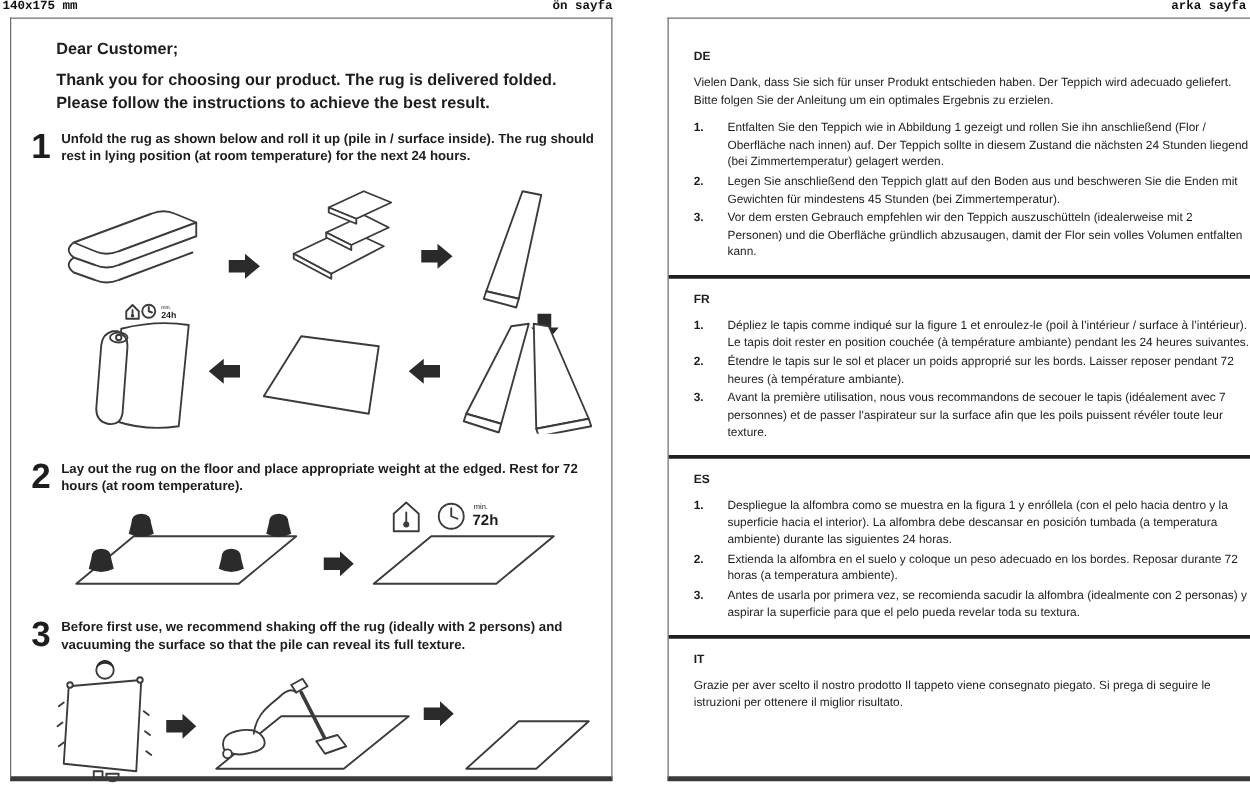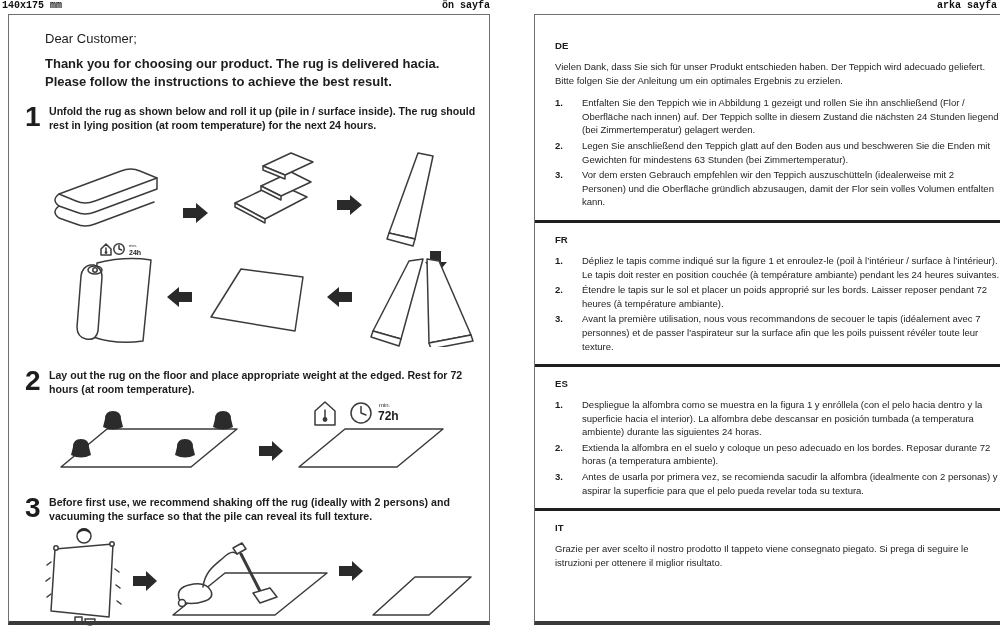--- a/index.html
+++ b/index.html
@@ -15,21 +15,21 @@
   #hdr-back  { left:897px; width:100px; text-align:right; }
 
   .page {
     position:absolute; top:14px; height:611px; background:#fff;
     border:1px solid #6f6f6f; border-bottom:4px solid #3a3a3a;
   }
   .page-front { left:8px;   width:482px; }
   .page-back  { left:534px; width:487px; }
 
   
-  .greeting { position:absolute; left:36px; top:16px; font-size:13px; font-weight:normal; }
+  .greeting { position:absolute; left:36px; top:16px; font-size:13px; font-weight:bold; }
   .intro    { position:absolute; left:36px; top:40px; width:424px; font-size:13px; font-weight:bold; line-height:1.35; }
   .step     { position:absolute; left:16px; display:flex; }
   .step-num { width:22px; font-size:28px; font-weight:bold; line-height:1; flex:none; }
   .step-text{ margin-left:2px; width:438px; font-size:10.6px; font-weight:bold; line-height:1.33; padding-top:1px; }
   #step1 { top:88px; }
   #step2 { top:352px; }
   #step3 { top:479px; }
   .figure { position:absolute; }
   #fig-step1 { left:28px;  top:124px; }
   #fig-step2 { left:42px;  top:384px; }
@@ -48,21 +48,21 @@
 </style>
 </head>
 <body>
 
 <div class="hdr-label" id="hdr-size">140x175 mm</div>
 <div class="hdr-label" id="hdr-front">ön sayfa</div>
 <div class="hdr-label" id="hdr-back">arka sayfa</div>
 
 <div class="page page-front">
   <div class="greeting">Dear Customer;</div>
-  <div class="intro">Thank you for choosing our product. The rug is delivered hacia. Please follow the instructions to achieve the best result.</div>
+  <div class="intro">Thank you for choosing our product. The rug is delivered folded. Please follow the instructions to achieve the best result.</div>
 
   <div class="step" id="step1">
     <div class="step-num">1</div>
     <div class="step-text">Unfold the rug as shown below and roll it up (pile in / surface inside). The rug should rest in lying position (at room temperature) for the next 24 hours.</div>
   </div>
 
   <svg class="figure" id="fig-step1" width="455" height="208" viewBox="0 0 455 208">
     <g fill="#fff" stroke="#3b3b3b" stroke-width="1.5" stroke-linejoin="round" stroke-linecap="round">
 
       <g transform="translate(14,24)">
@@ -198,21 +198,21 @@
 
   <div class="lang-section first divided">
     <div class="lang-label">DE</div>
     <div class="lang-intro">Vielen Dank, dass Sie sich für unser Produkt entschieden haben.  Der Teppich wird adecuado geliefert. Bitte folgen Sie der Anleitung um ein optimales Ergebnis zu erzielen.</div>
     <div class="lang-item">
       <div class="li-num">1.</div>
       <div class="li-text">Entfalten Sie den Teppich wie in Abbildung 1 gezeigt und rollen Sie ihn anschließend (Flor / Oberfläche nach innen) auf. Der Teppich sollte in diesem Zustand die nächsten 24 Stunden liegend (bei Zimmertemperatur) gelagert werden.</div>
     </div>
     <div class="lang-item">
       <div class="li-num">2.</div>
-      <div class="li-text">Legen Sie anschließend den Teppich glatt auf den Boden aus und beschweren Sie die Enden mit Gewichten für mindestens 63 Stunden (bei Zimmertemperatur).</div>
+      <div class="li-text">Legen Sie anschließend den Teppich glatt auf den Boden aus und beschweren Sie die Enden mit Gewichten für mindestens 45 Stunden (bei Zimmertemperatur).</div>
     </div>
     <div class="lang-item">
       <div class="li-num">3.</div>
       <div class="li-text">Vor dem ersten Gebrauch empfehlen wir den Teppich auszuschütteln (idealerweise mit 2 Personen) und die Oberfläche gründlich abzusaugen, damit der Flor sein volles Volumen entfalten kann.</div>
     </div>
   </div>
 
   <div class="lang-section divided">
     <div class="lang-label">FR</div>
     <div class="lang-item">

